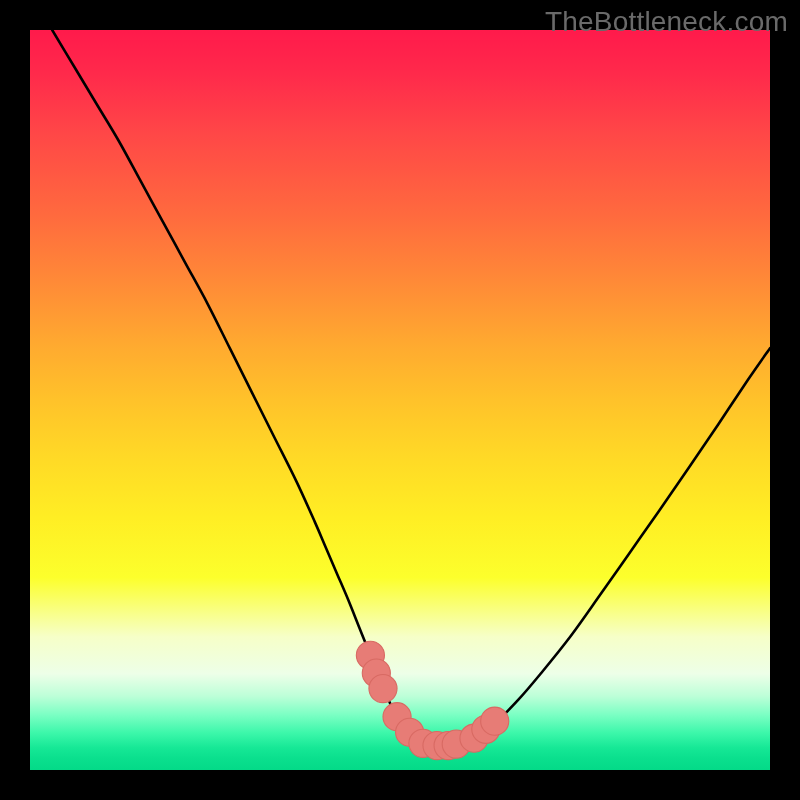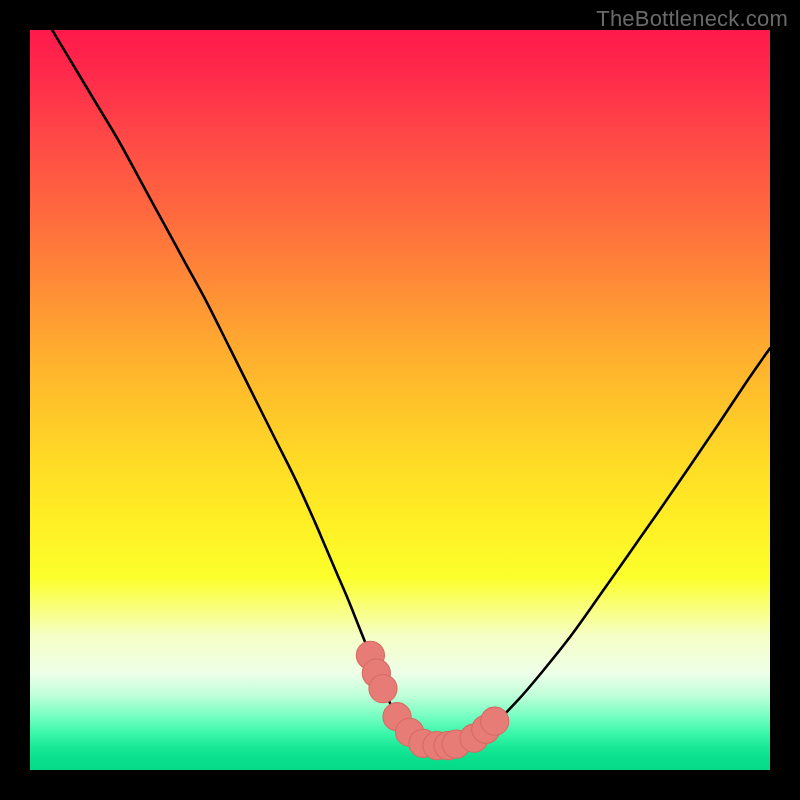--- a/index.html
+++ b/index.html
@@ -50,21 +50,21 @@
   }
   .svg-layer {
     position: absolute;
     inset: 0;
   }
   .watermark {
     position: absolute;
     top: 6px;
     right: 12px;
     color: #6a6a6a;
-    font-size: 22px;
+    font-size: 28px;
     font-weight: 400;
     letter-spacing: 0.2px;
     user-select: none;
   }
 </style>
 </head>
 <body>
 
 <div class="frame">
   <div class="plot">

